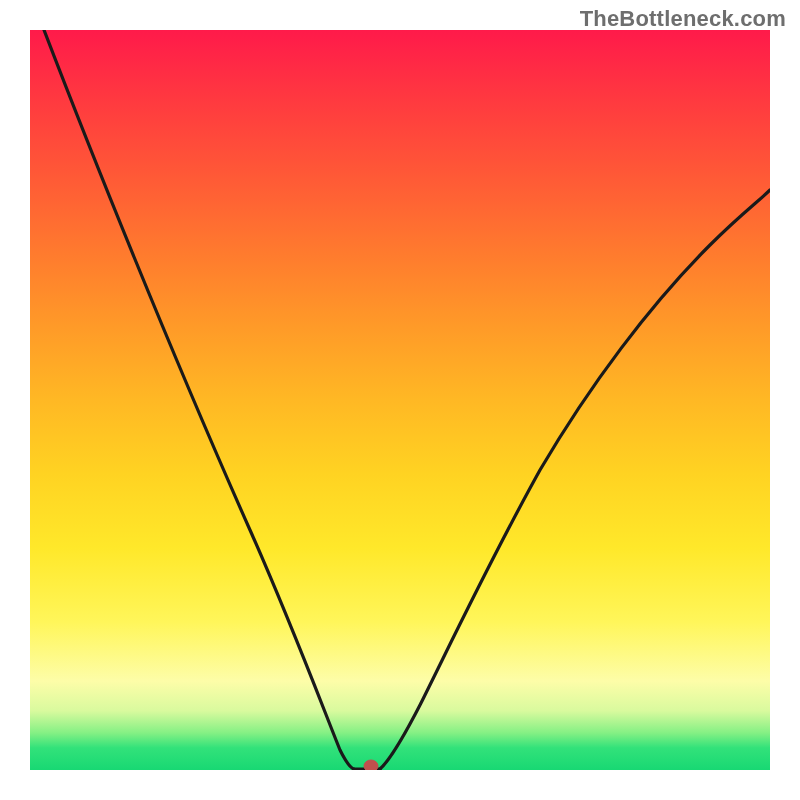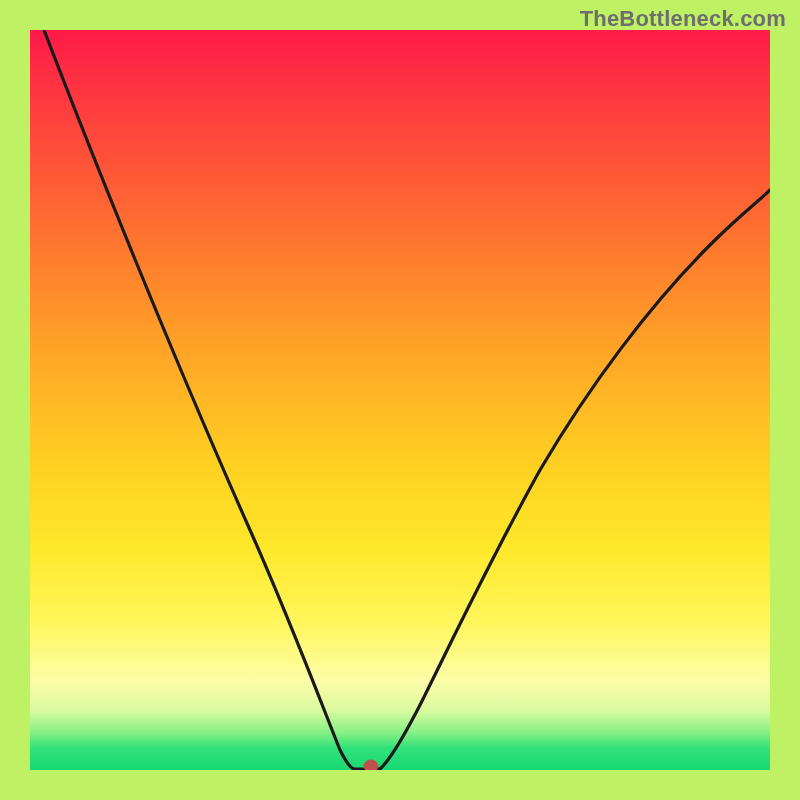--- a/index.html
+++ b/index.html
@@ -8,21 +8,21 @@
     width: 800px;
     height: 800px;
     overflow: hidden;
     background: #000;
     font-family: Arial, Helvetica, sans-serif;
   }
   .frame {
     position: relative;
     width: 800px;
     height: 800px;
-    background: #bef264;
+    background: #ffffff;
   }
   .plot-area {
     position: absolute;
     left: 30px;
     top: 30px;
     width: 740px;
     height: 740px;
     overflow: hidden;
   }
   .gradient {

